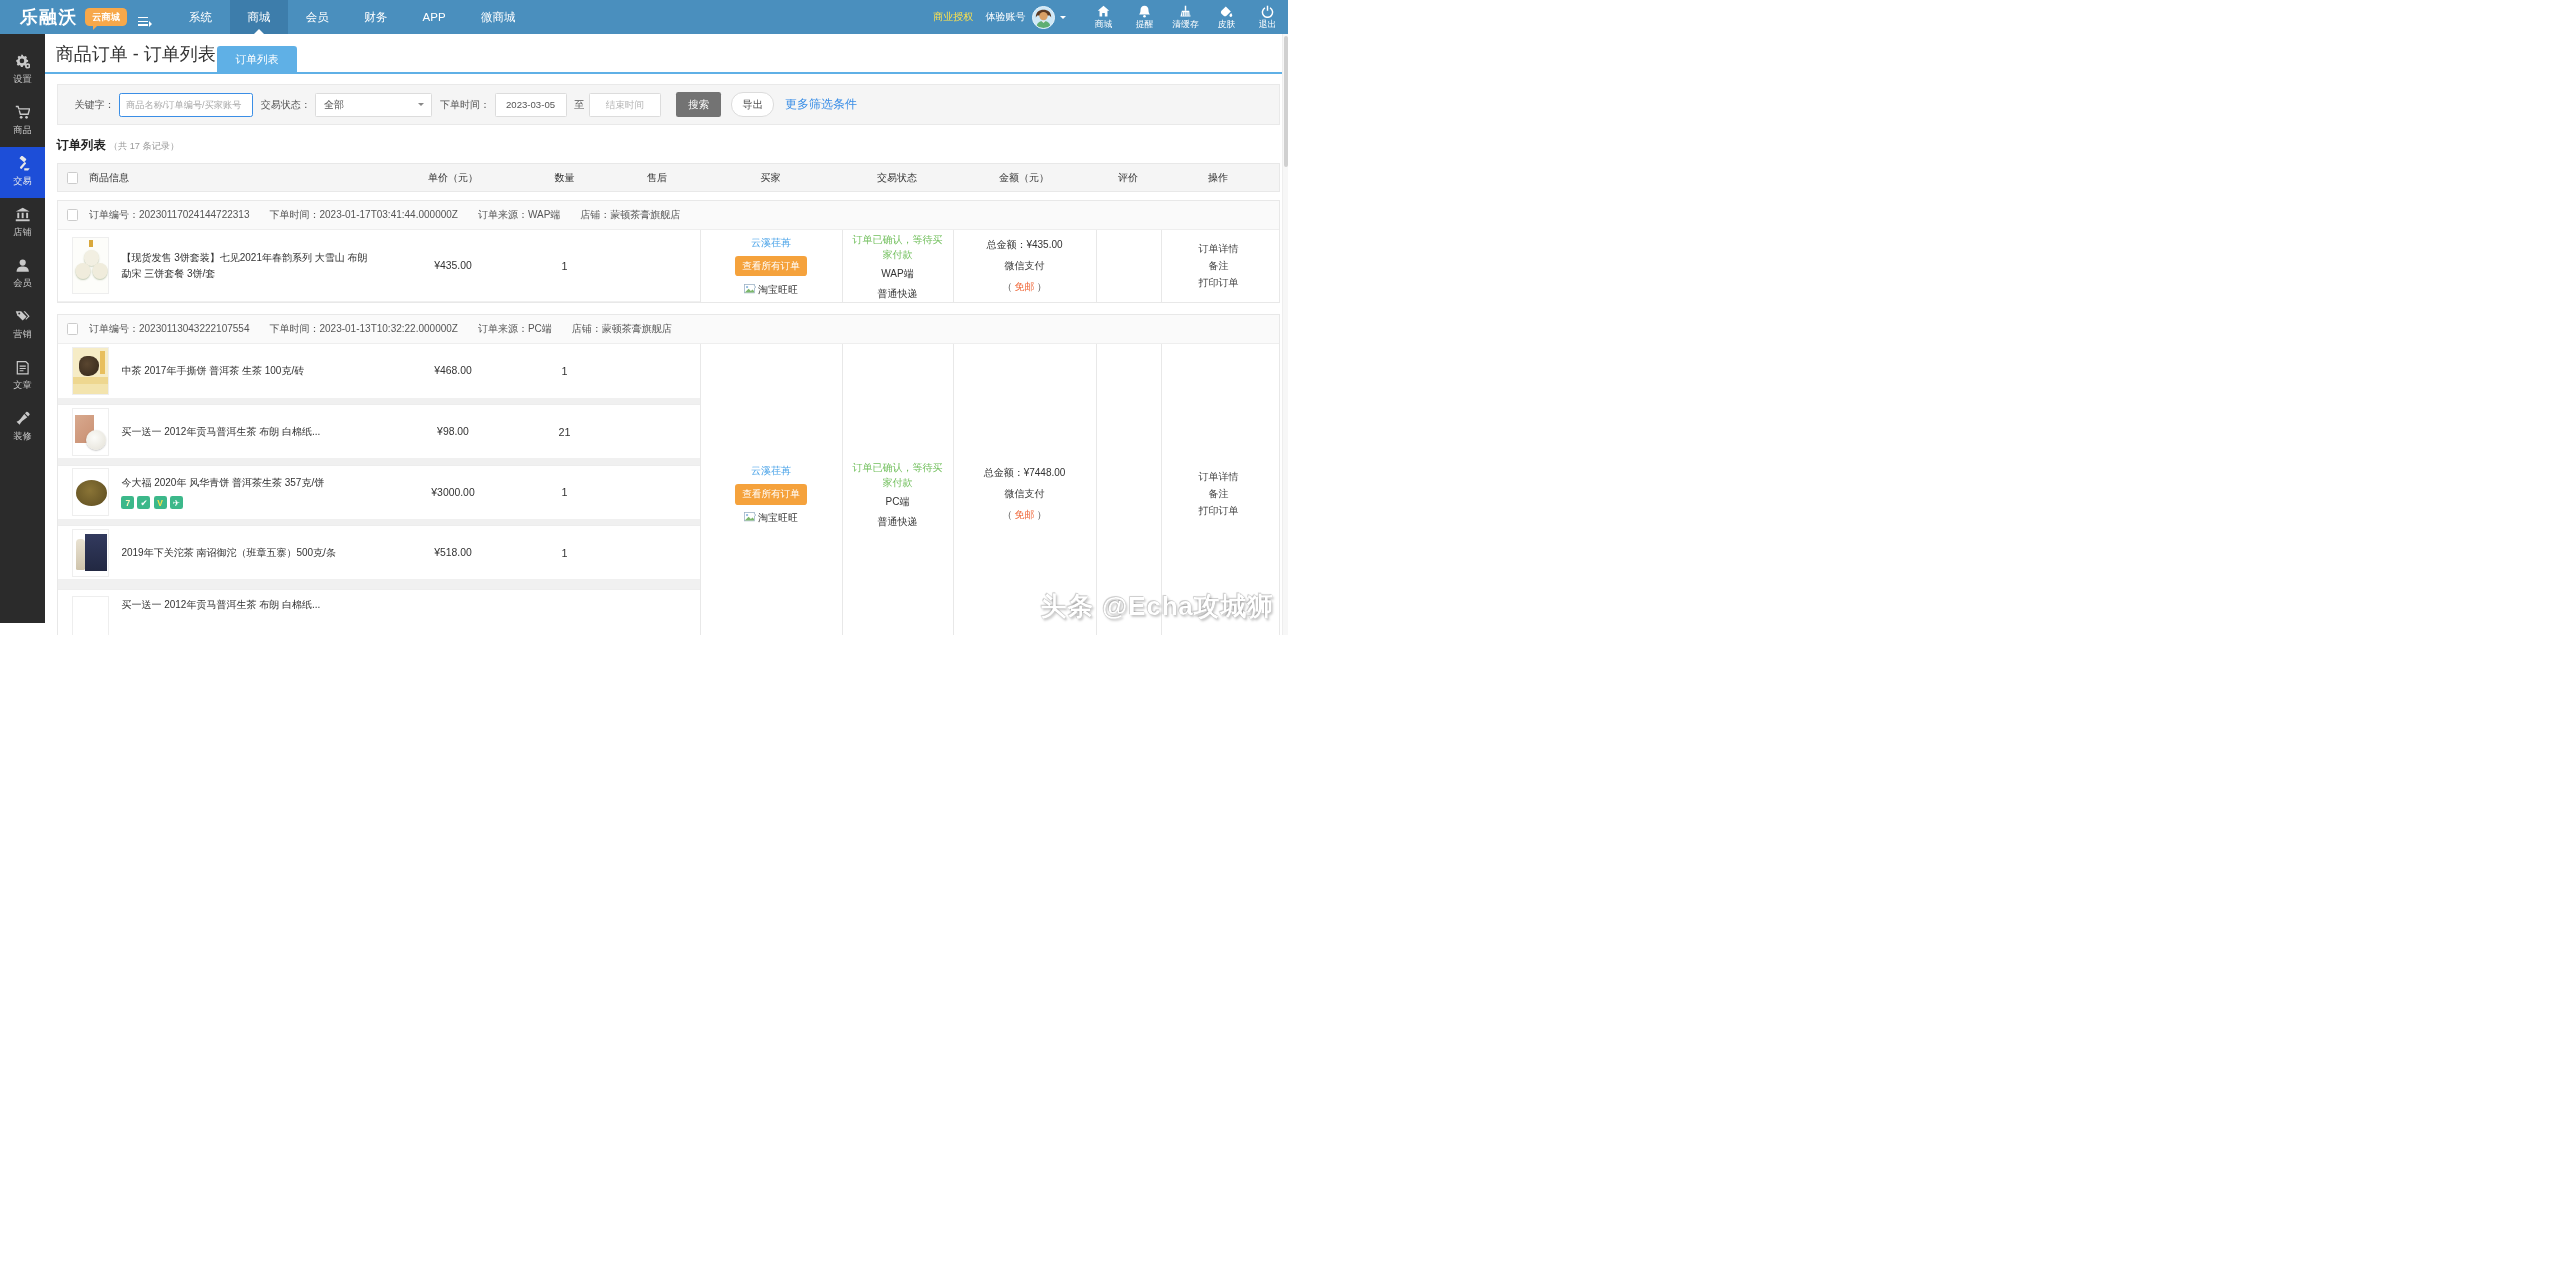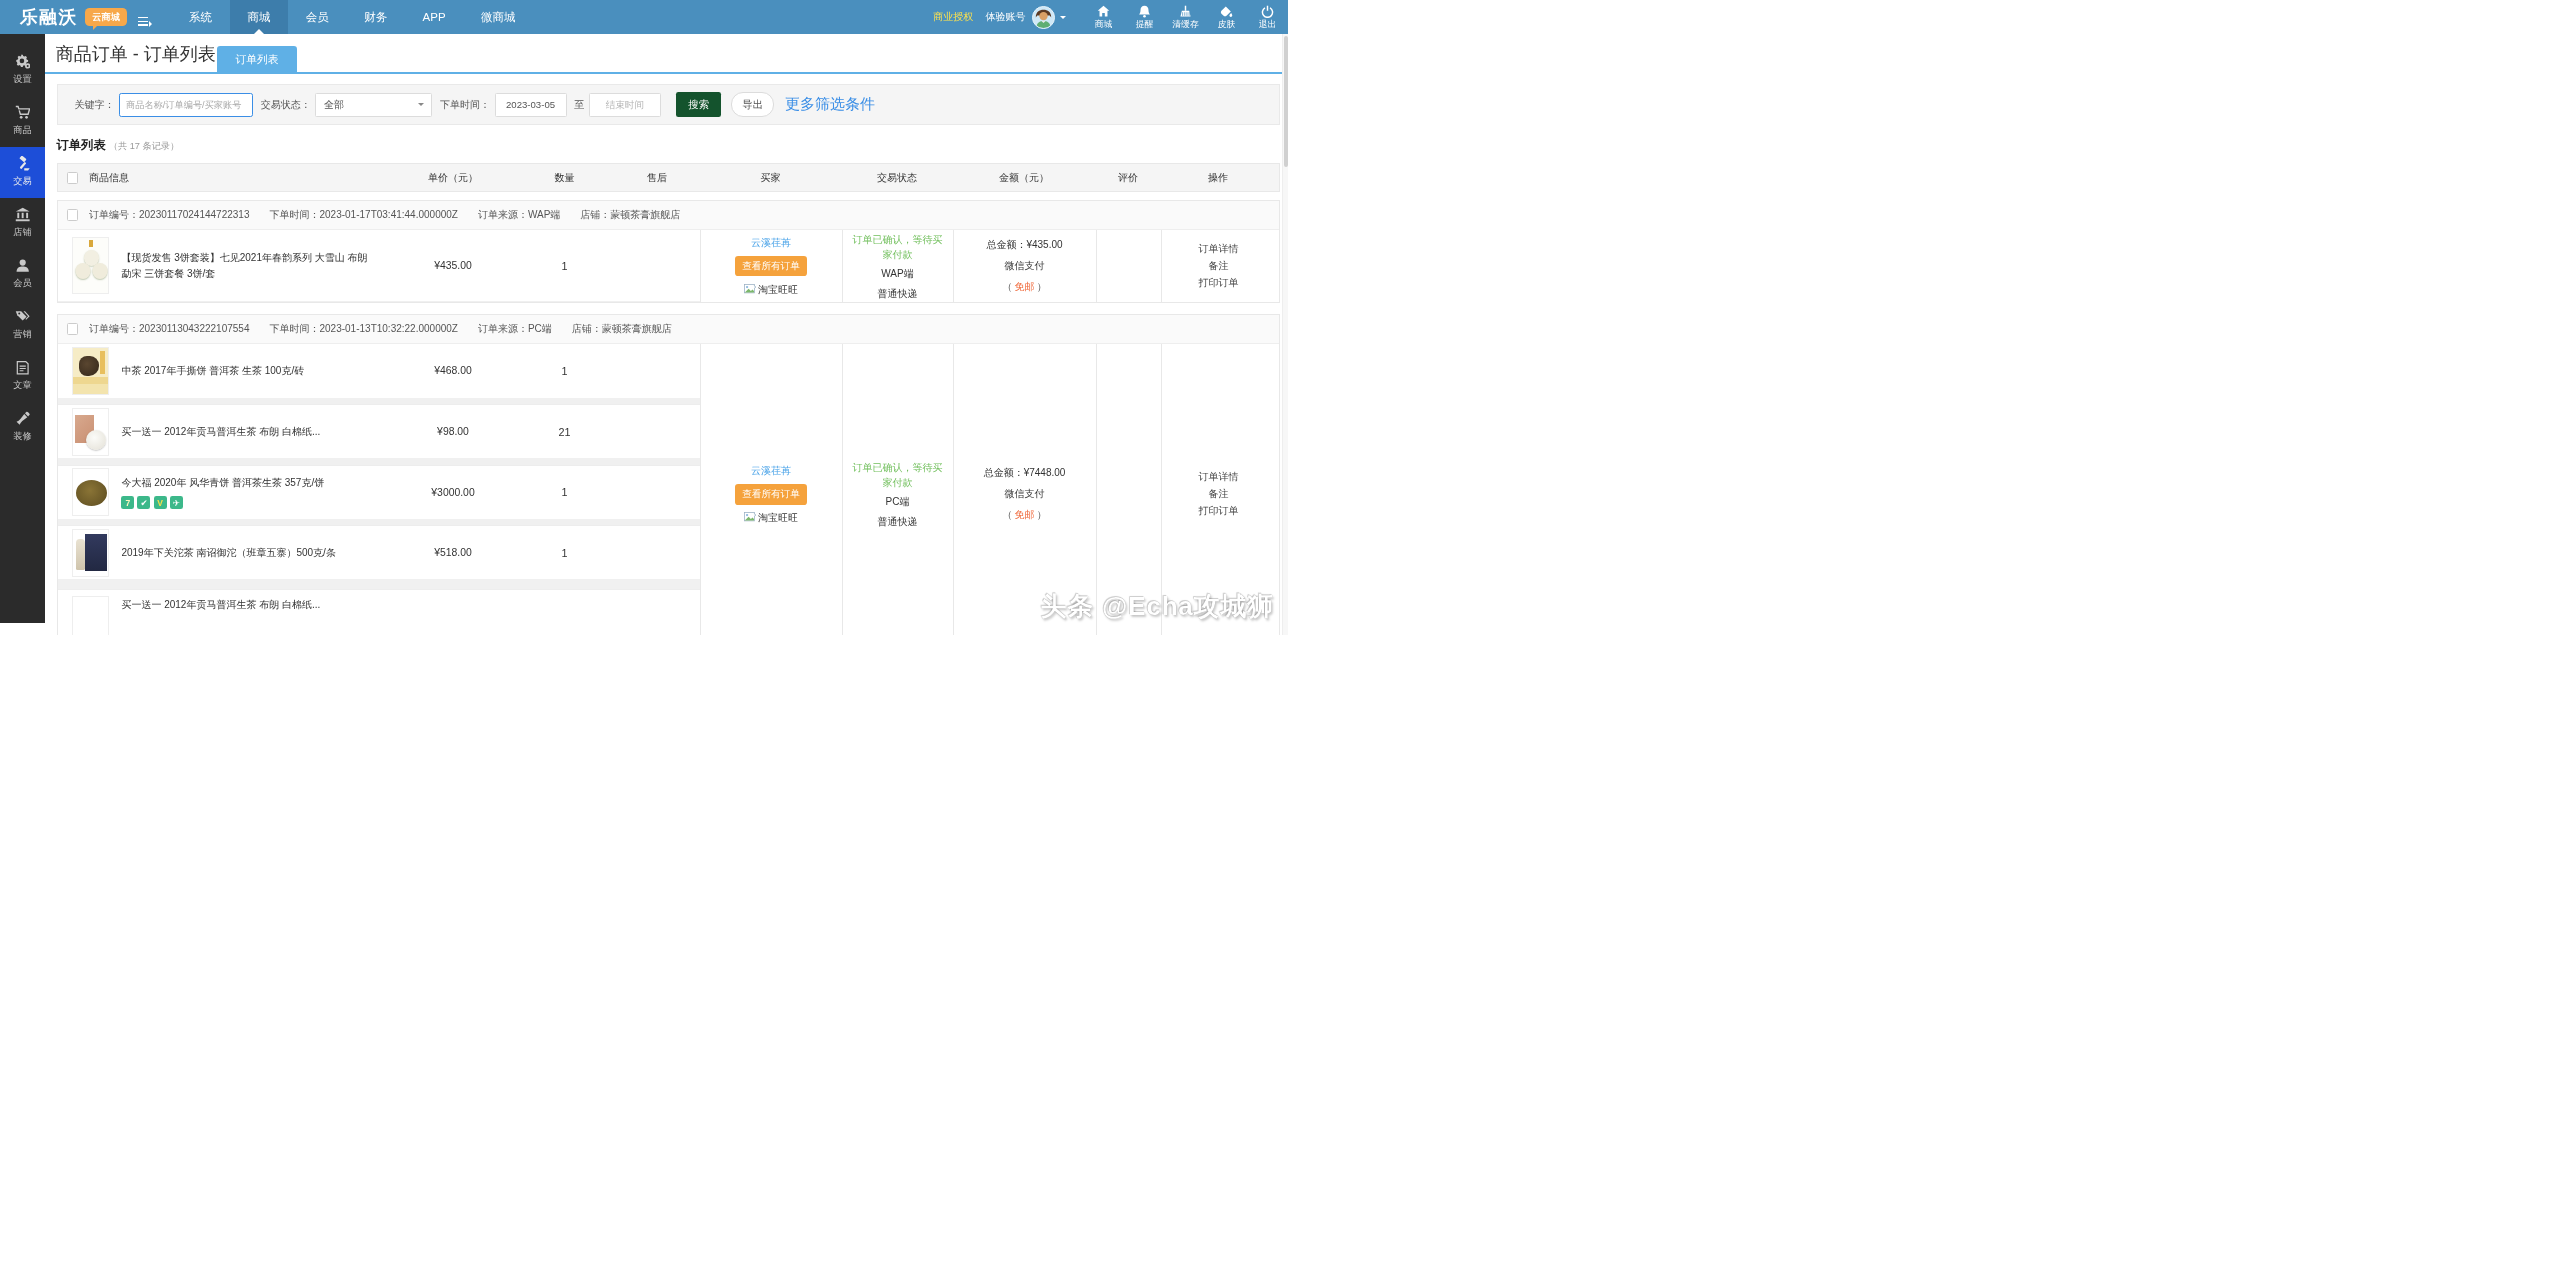--- a/index.html
+++ b/index.html
@@ -40,23 +40,23 @@
   .page-tab { position:absolute; left:172px; bottom:-2.3px; background:#5fb0e6; color:#fff; font-size:10.8px; padding:7px 18.4px 7px; border-radius:3.1px 3.1px 0 0; cursor:pointer; }
 
   .filter-bar { margin:10px 8.5px 0 11.5px; height:41px; background:#f5f5f5; border:0.8px solid #e9e9e9; display:flex; align-items:center; padding-left:9.2px; font-size:10px; color:#555; }
   .f-label { margin:0 4.6px 0 7.7px; white-space:nowrap; }
   .keyword-input { width:134px; height:24px; border:1.5px solid #3a8ee6; border-radius:2.3px; background:#fff; padding:0 6.1px; font-size:9.2px; color:#333; outline:none; font-family:inherit; }
   .keyword-input::placeholder { color:#a9a9a9; }
   .select-box { width:117px; height:24px; background:#fff; border:0.8px solid #dcdcdc; border-radius:1.5px; display:flex; align-items:center; justify-content:space-between; padding:0 7.7px; cursor:pointer; color:#555; }
   .select-caret { width:0; height:0; border:3.8px solid transparent; border-top-color:#888; margin-top:3.8px; }
   .date-input { width:72px; height:24px; border:0.8px solid #dcdcdc; border-radius:1.5px; background:#fff; text-align:center; font-size:9.6px; color:#555; outline:none; font-family:inherit; }
   .date-input::placeholder { color:#b5b5b5; }
-  .btn-search { width:45px; height:25px; background:#14532d; border:none; color:#fff; font-size:10.4px; border-radius:2.3px; margin-left:15.4px; cursor:pointer; font-family:inherit; }
+  .btn-search { width:45px; height:25px; background:#737373; border:none; color:#fff; font-size:10.4px; border-radius:2.3px; margin-left:15.4px; cursor:pointer; font-family:inherit; }
   .btn-export { width:43px; height:25px; background:#fff; border:0.8px solid #dcdcdc; color:#555; font-size:10.4px; border-radius:12px; margin-left:10px; cursor:pointer; font-family:inherit; }
-  .more-link { color:#3a8ee6; margin-left:10.8px; cursor:pointer; font-size:15px; }
+  .more-link { color:#3a8ee6; margin-left:10.8px; cursor:pointer; font-size:12px; }
 
   .list-head { margin:12.3px 0 0 11.5px; font-size:12.3px; font-weight:bold; color:#222; }
   .list-count { font-size:9.2px; font-weight:normal; color:#999; margin-left:3.1px; }
 
   .tabs-row { margin:7px 8.5px 0 11.5px; position:relative; display:flex; }
   .tabs-row::before { content:""; position:absolute; top:0; left:0; right:0; height:0.8px; background:#e0e0e0; }
   .tab { position:relative; background:#fafafa; border:0.8px solid #e5e5e5; border-left:none; padding:0 10px; height:26px; line-height:25px; font-size:10px; color:#555; cursor:pointer; white-space:nowrap; }
   .tab:first-child { border-left:0.8px solid #e5e5e5; }
   .tab.active { background:#fff; color:#3a9be6; border-top:1.5px solid #5fb0e6; border-bottom-color:#fff; line-height:24px; }
 

